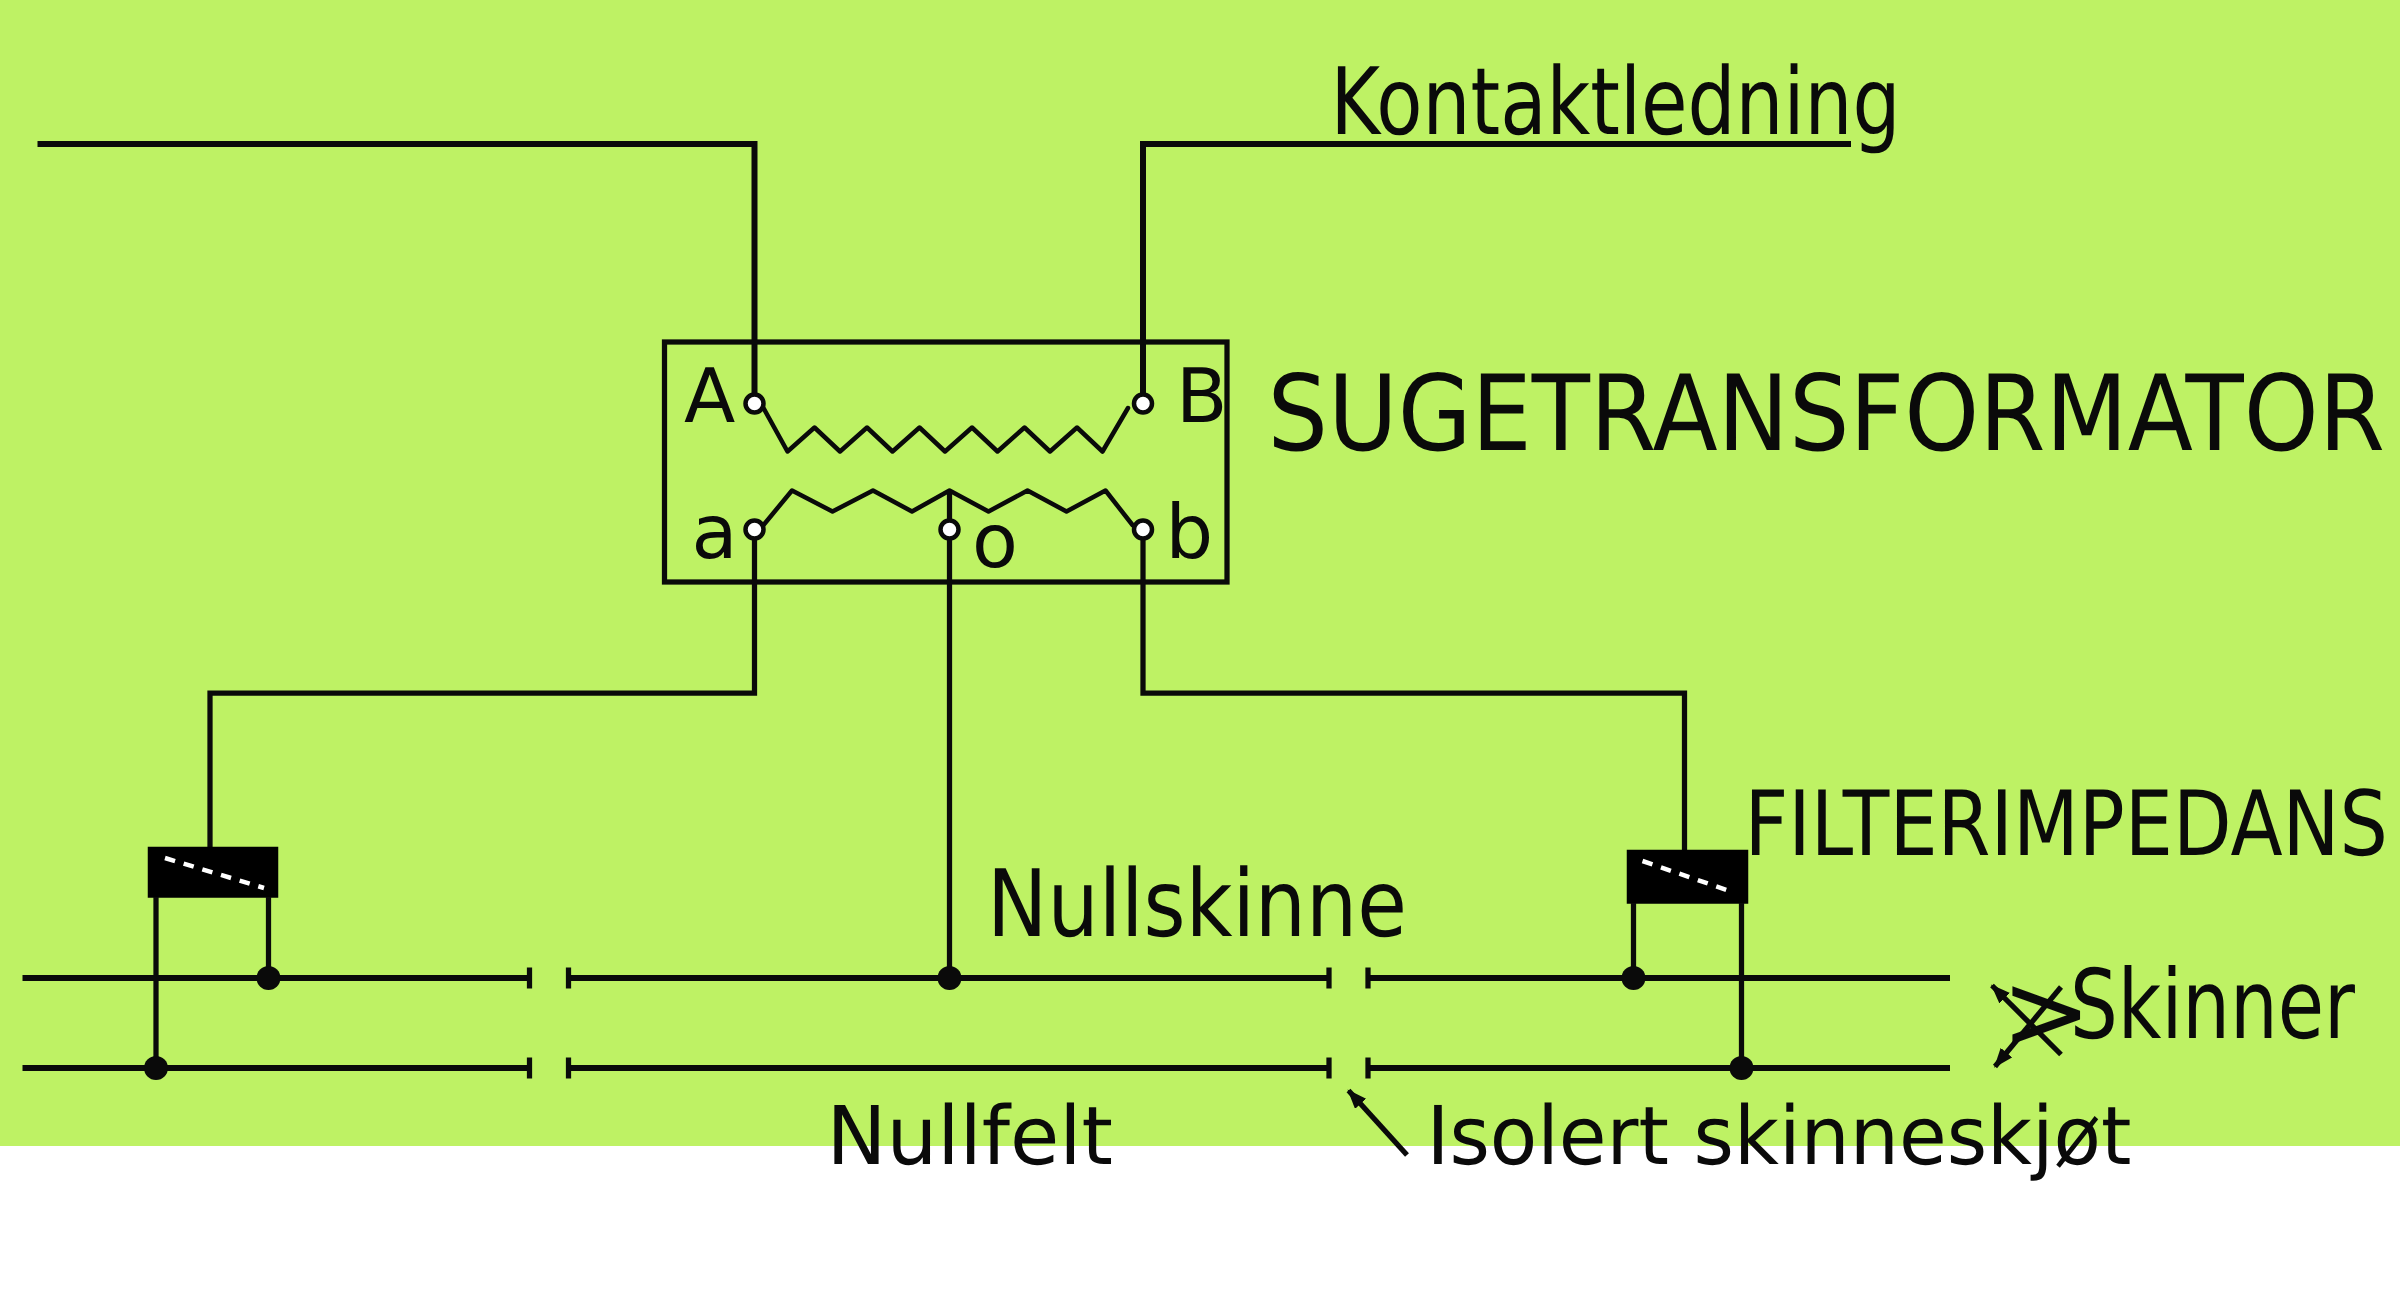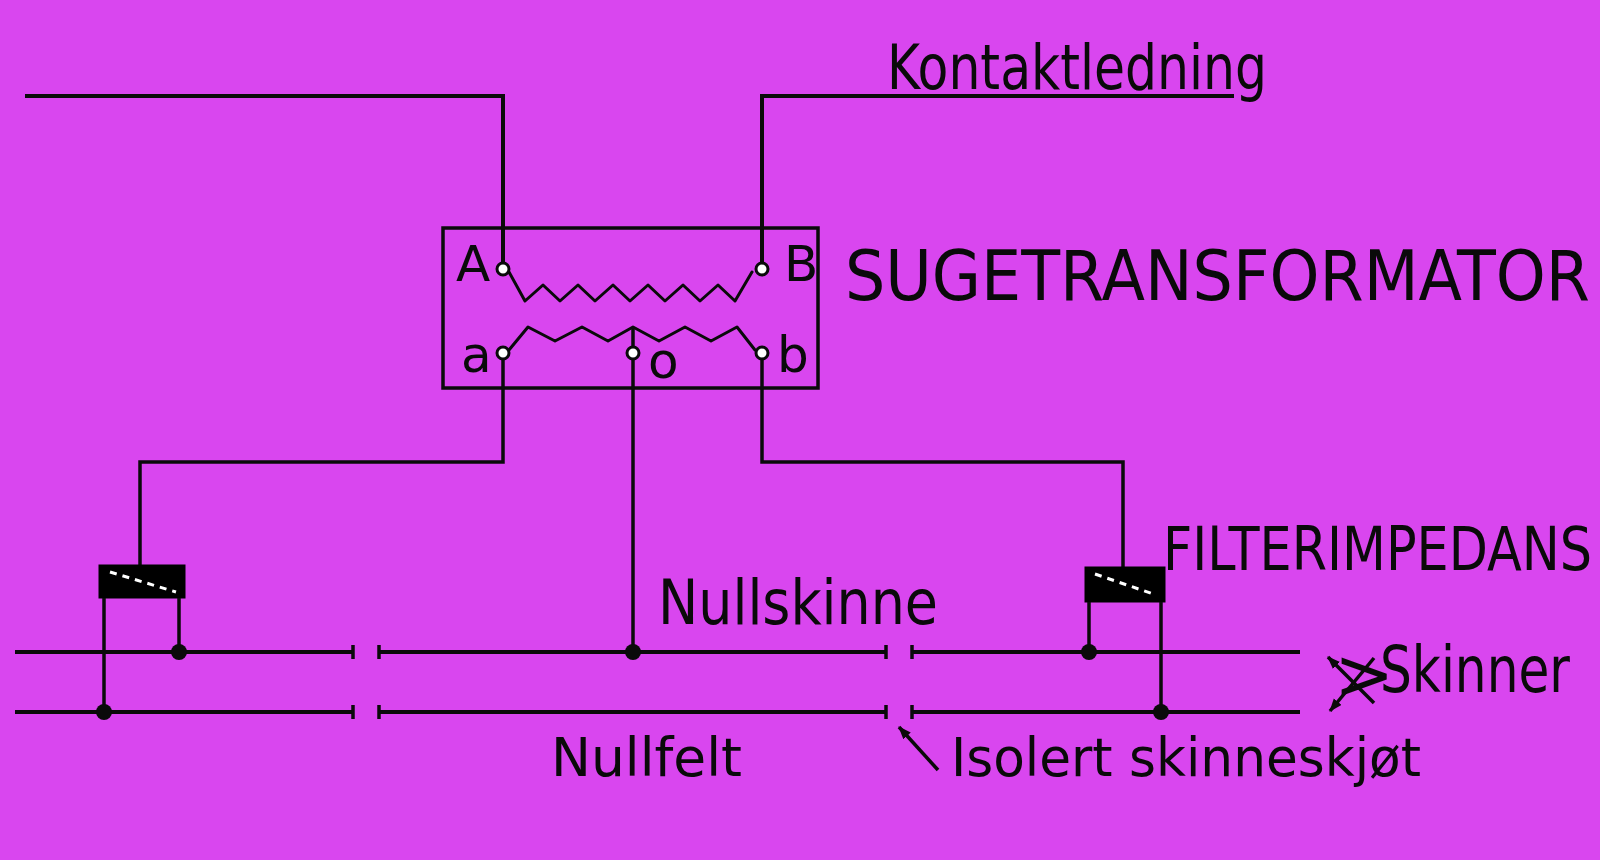--- a/index.html
+++ b/index.html
@@ -7,22 +7,22 @@
     padding: 0;
     background: #ffffff;
     width: 1600px;
     height: 860px;
     overflow: hidden;
     font-family: "DejaVu Sans", sans-serif;
   }
   .stage {
     position: relative;
     width: 1600px;
-    height: 860px;
-    background: #d946ef;
+    height: 764px;
+    background: #bef264;
   }
   svg text {
     fill: #0a0a0a;
     font-family: "DejaVu Sans", "Liberation Sans", sans-serif;
   }
   .lbl       { font-weight: 400; }
   .term      { font-weight: 400; }
 </style>
 </head>
 <body>

